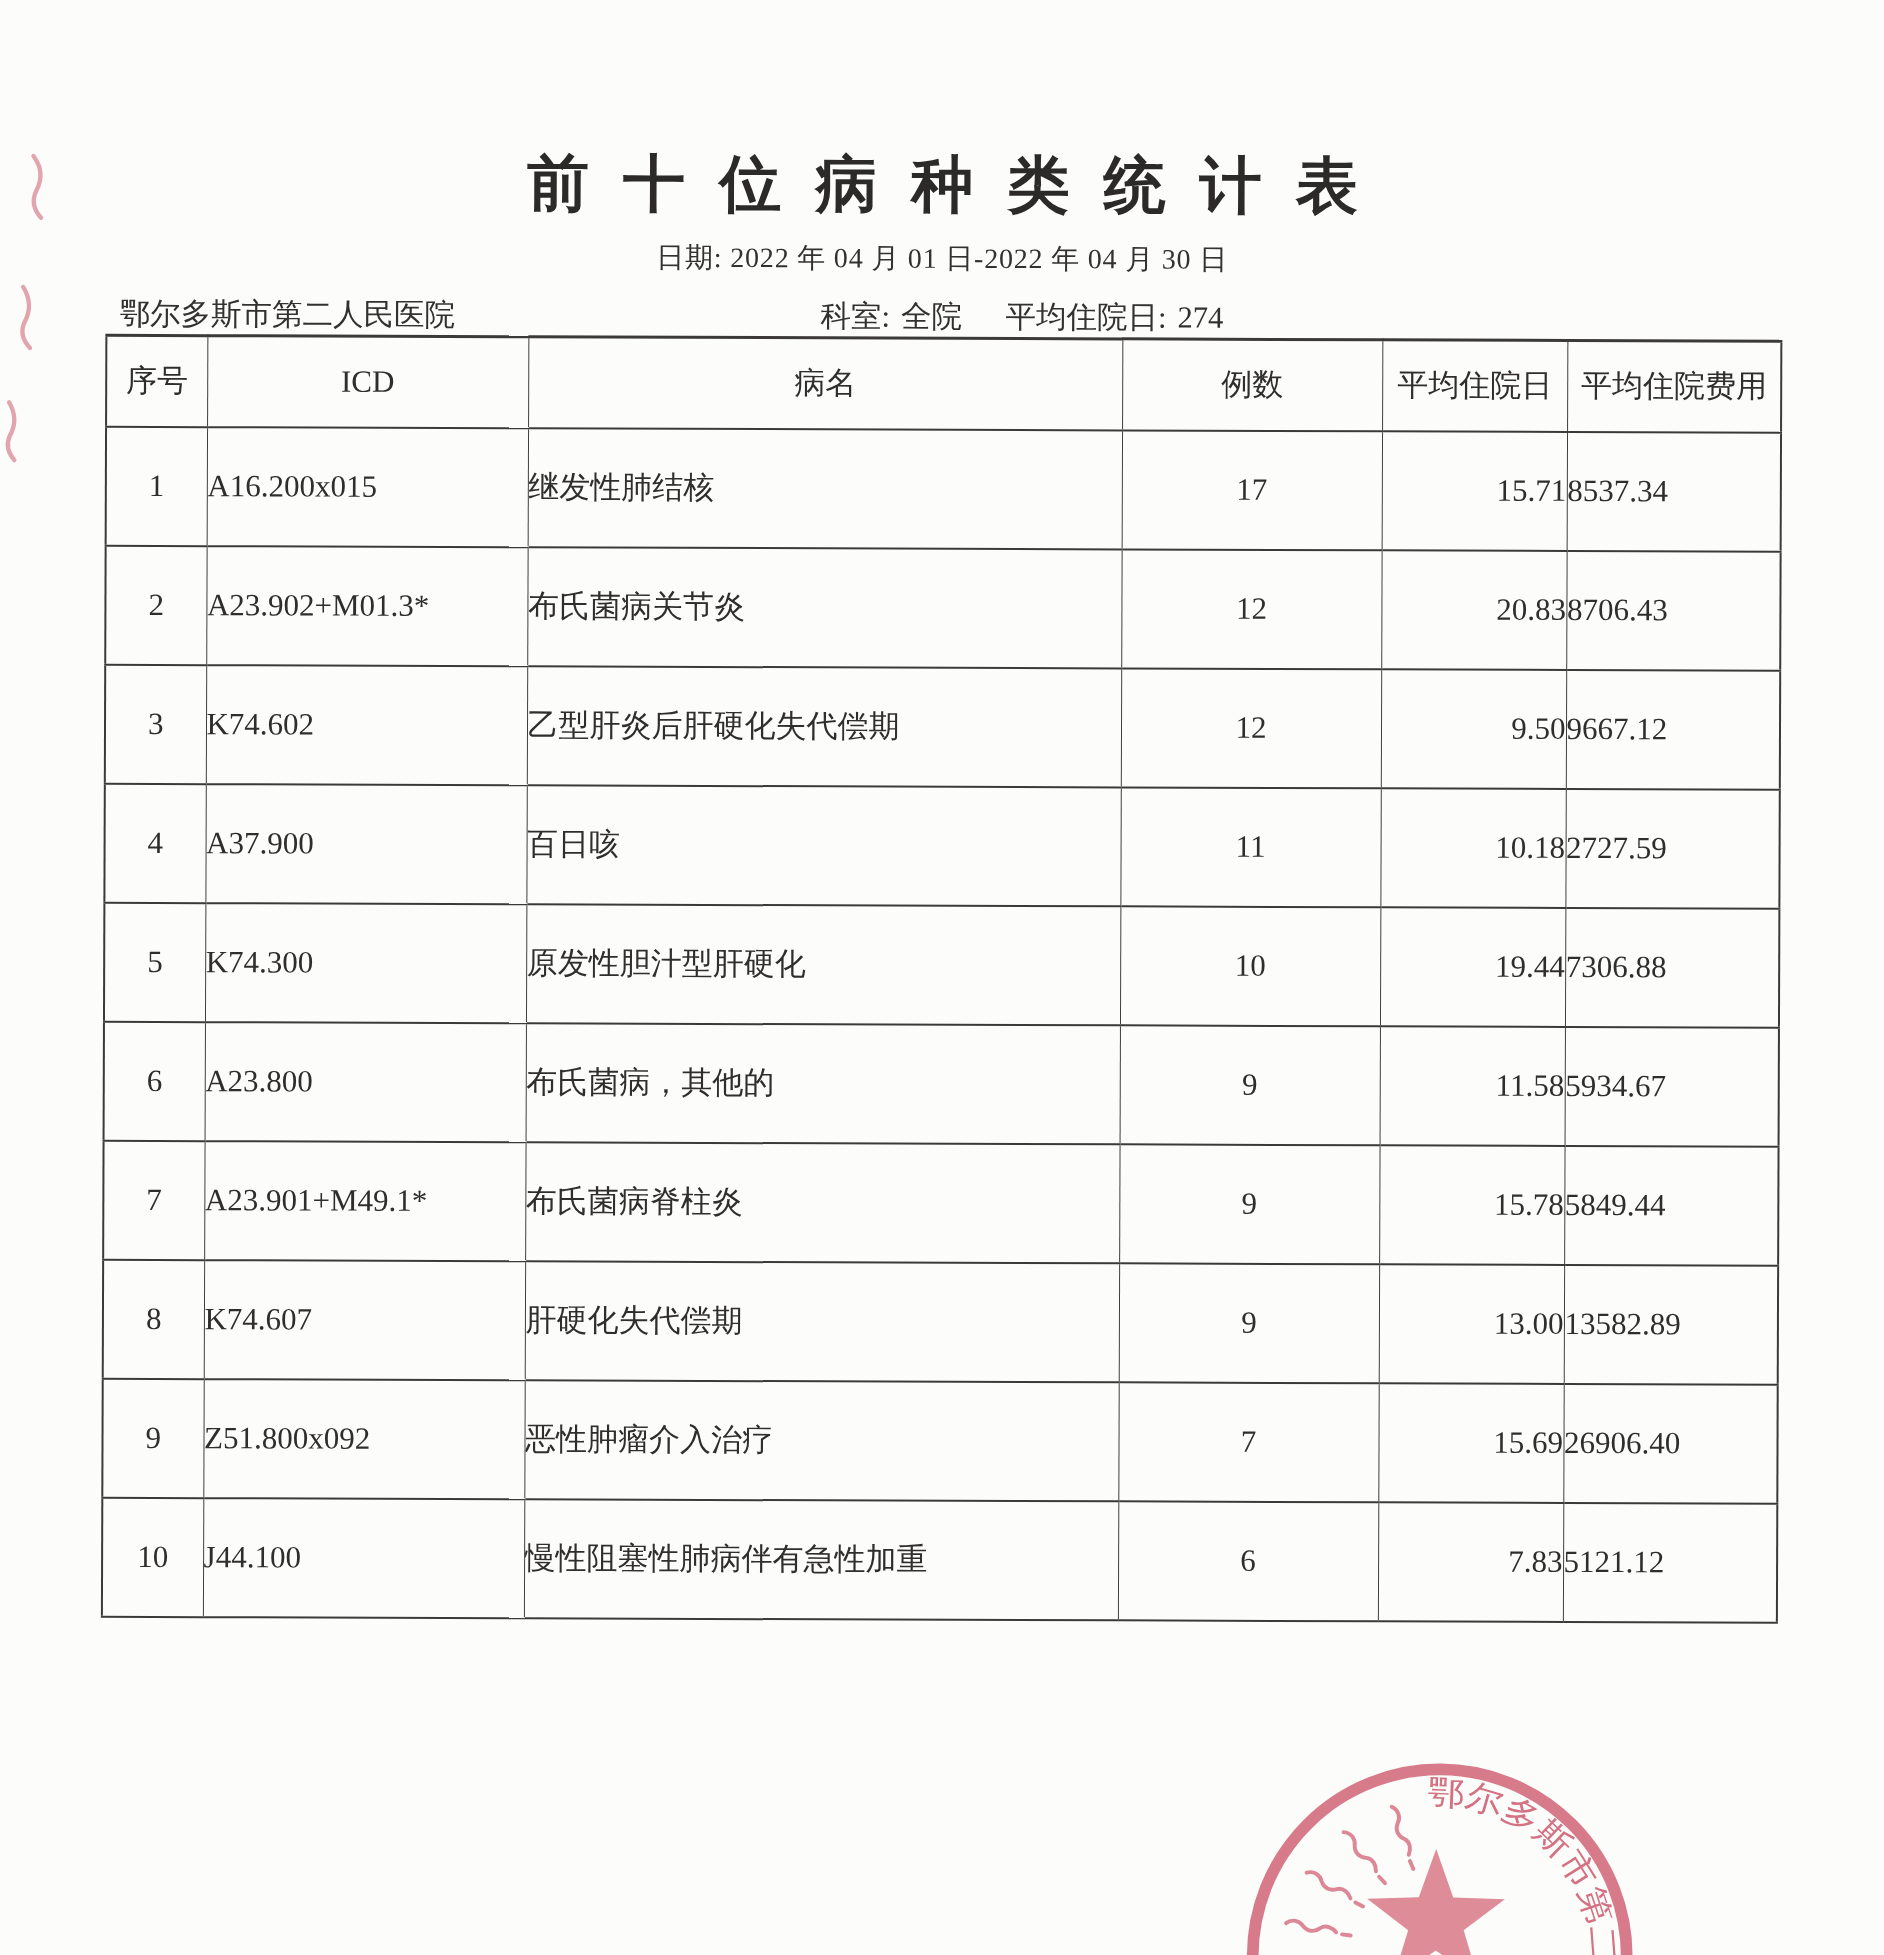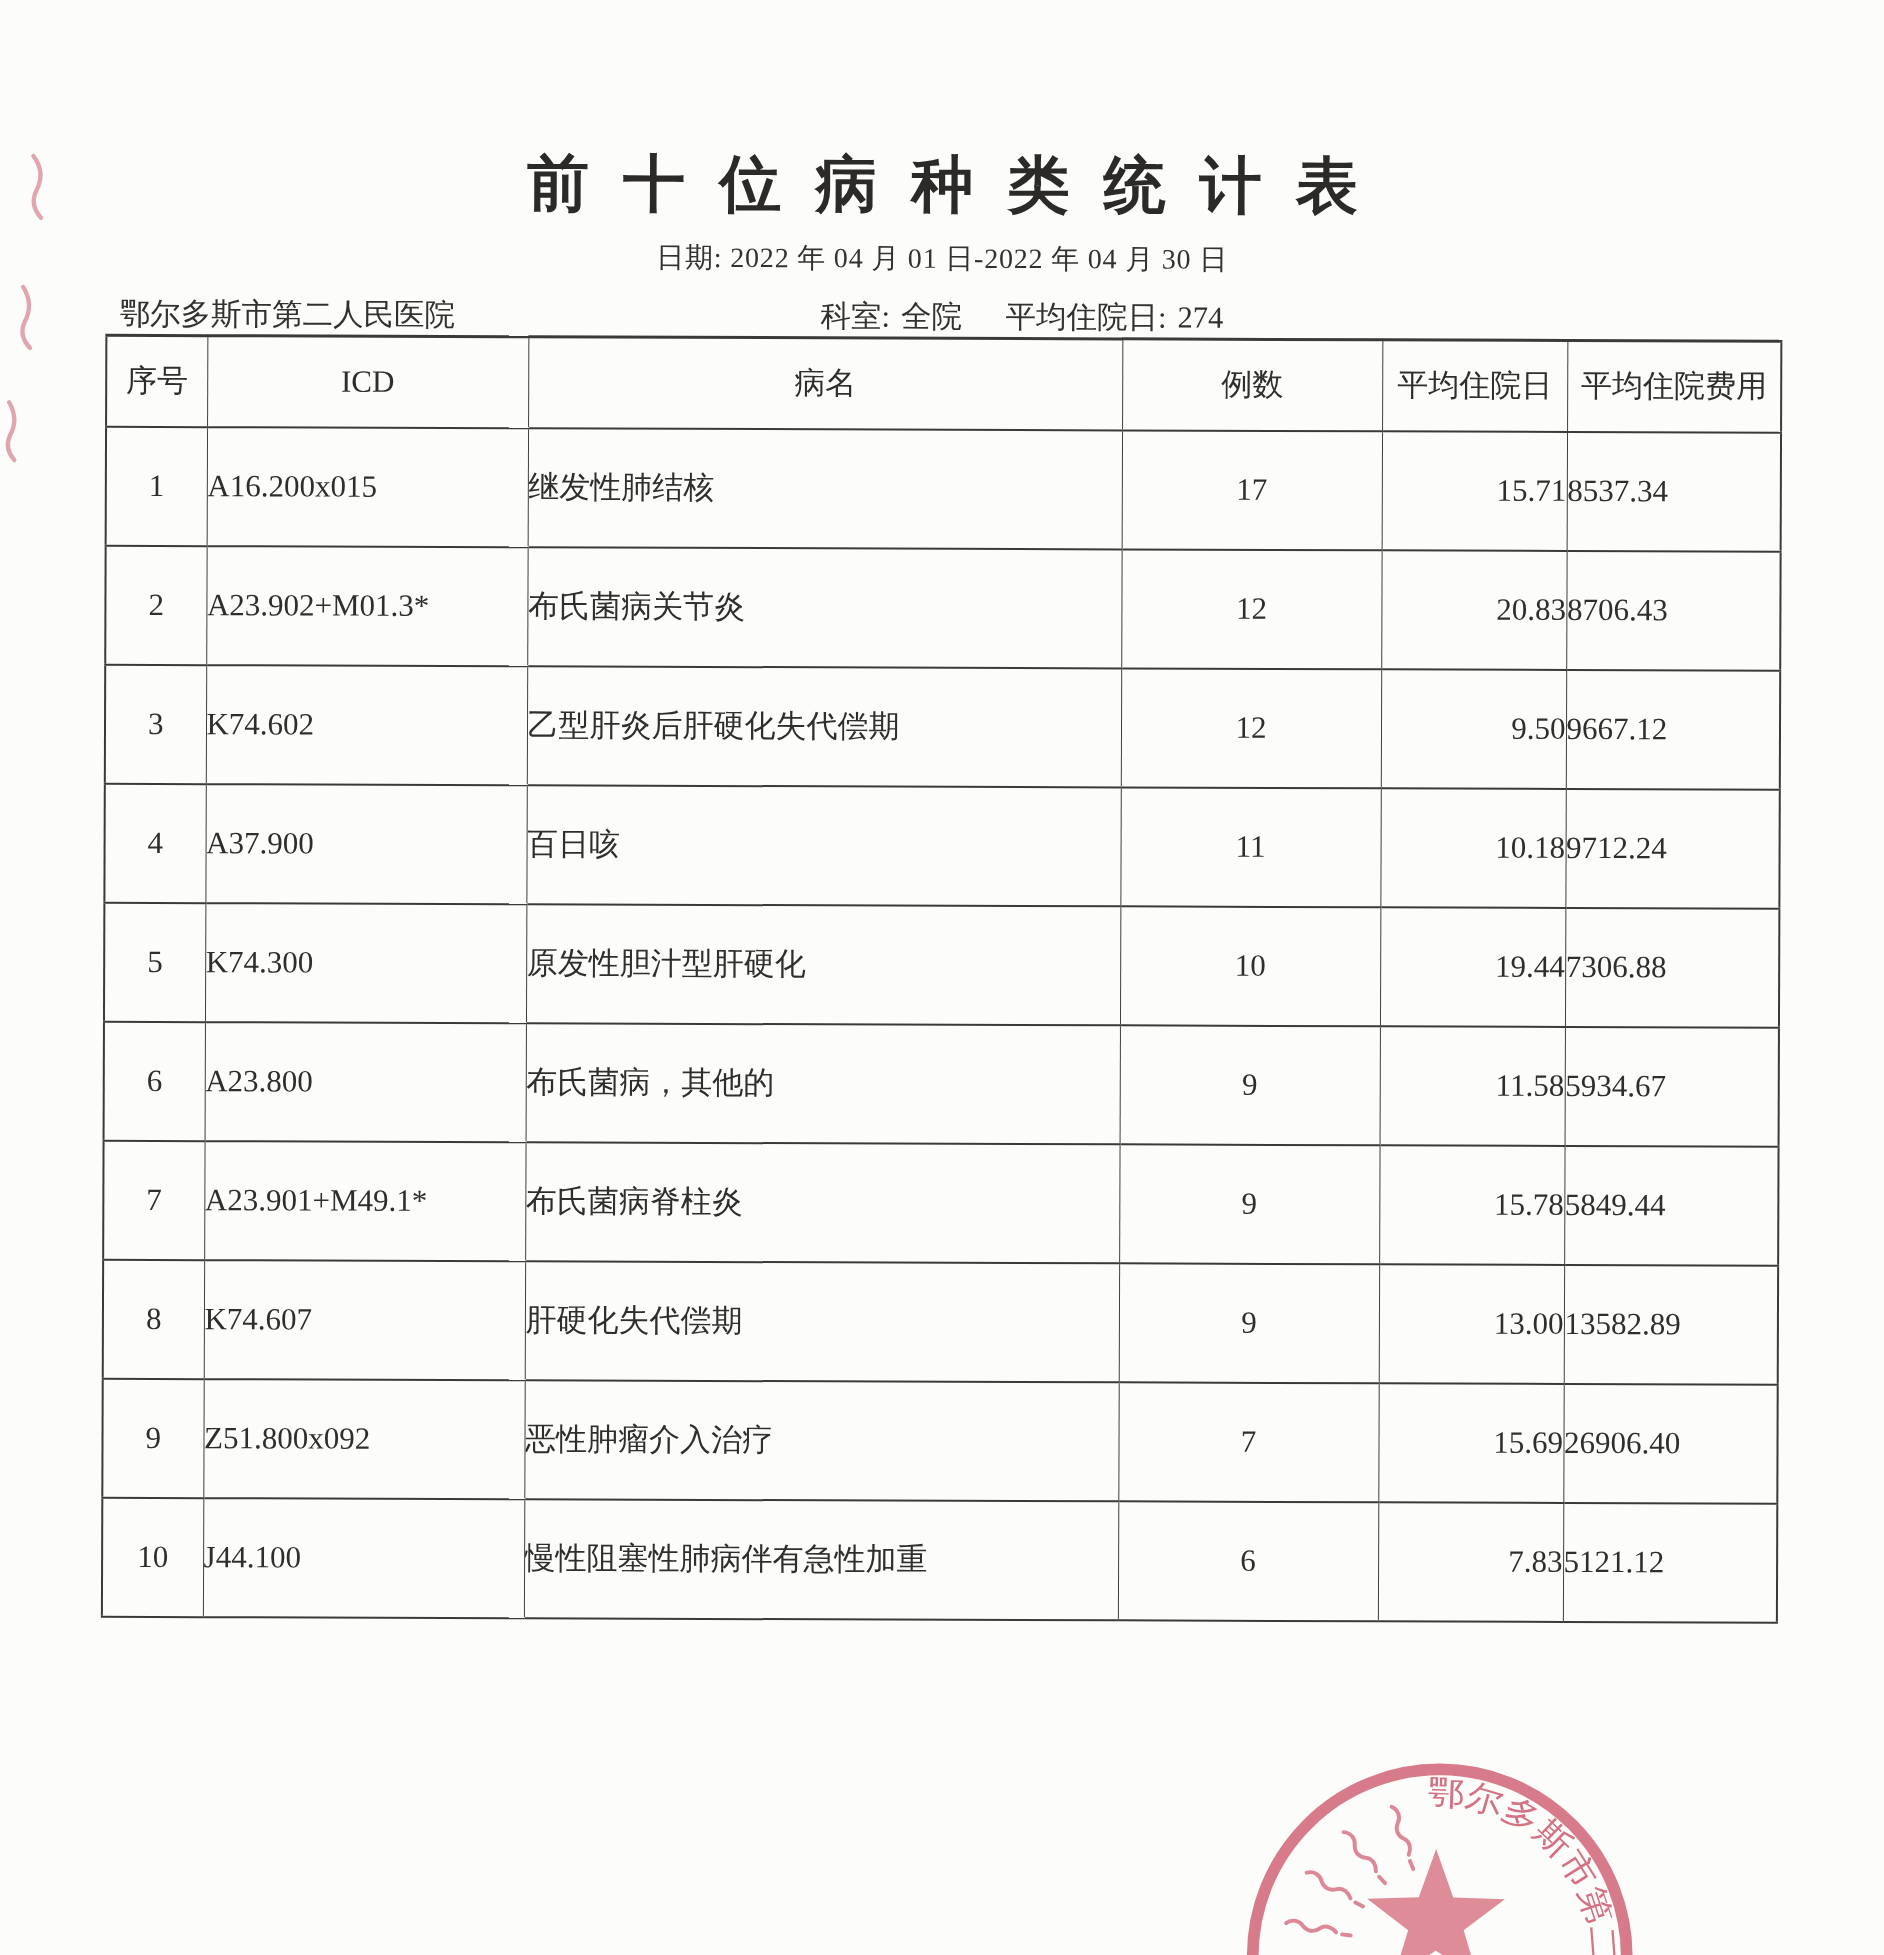--- a/index.html
+++ b/index.html
@@ -118,21 +118,21 @@
         <td class="a-center">12</td>
         <td class="a-days">9.50</td>
         <td class="a-cost">9667.12</td>
       </tr>
       <tr class="row">
         <td class="a-center">4</td>
         <td class="a-left">A37.900</td>
         <td class="a-left">百日咳</td>
         <td class="a-center">11</td>
         <td class="a-days">10.18</td>
-        <td class="a-cost">9712.24</td>
+        <td class="a-cost">2727.59</td>
       </tr>
       <tr class="row">
         <td class="a-center">5</td>
         <td class="a-left">K74.300</td>
         <td class="a-left">原发性胆汁型肝硬化</td>
         <td class="a-center">10</td>
         <td class="a-days">19.44</td>
         <td class="a-cost">7306.88</td>
       </tr>
       <tr class="row">

